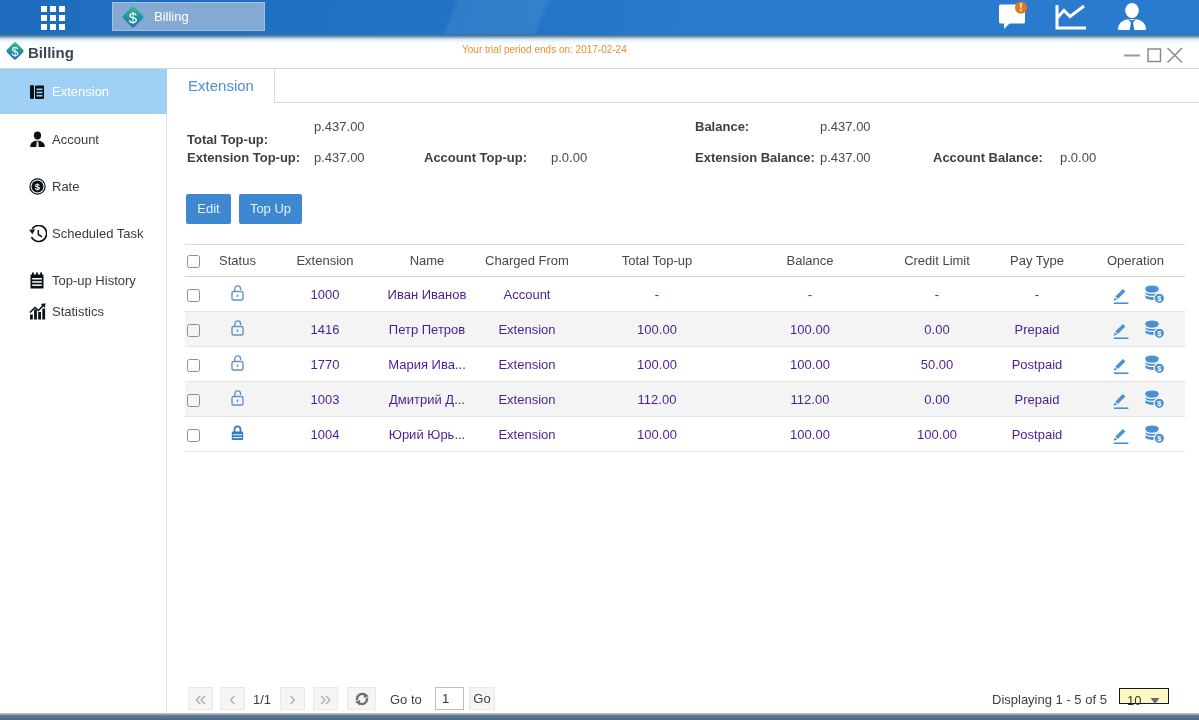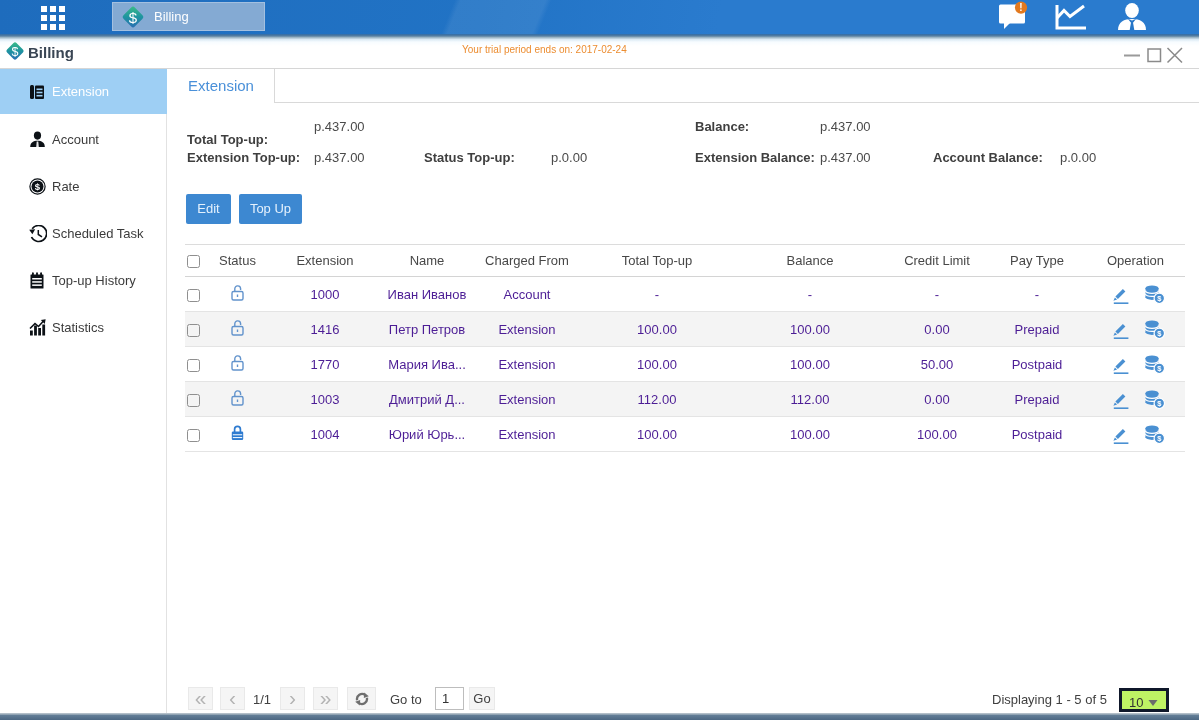--- a/index.html
+++ b/index.html
@@ -38,21 +38,21 @@
 #tbl tr.alt td { background:#f4f4f4; }
 .cb { display:inline-block; margin-left:2px; width:13px; height:13px; border:1px solid #8f8f8f; border-radius:2.5px; background:#fff; vertical-align:middle; }
 tr.alt .cb { background:#f4f4f4; }
 .opwrap { display:flex; justify-content:center; align-items:center; gap:15px; transform:translateX(3px); }
 .pbtn { position:absolute; top:619px; height:23px; background:#f5f5f5; border:1px solid #e9e9e9;
   color:#b3b3b3; font-size:21px; text-align:center; line-height:19px; }
 .ptxt { position:absolute; font-size:13px; color:#404040; }
 #goinput { position:absolute; left:267px; top:619px; width:29px; height:23px; border:1px solid #bdbdbd; font-size:13px; color:#333; text-align:left; padding-left:6px; line-height:21px; background:#fff; }
 #bottomstrip { position:absolute; left:0; top:713px; width:1199px; height:7px;
   background:linear-gradient(#b3bfc9 0%, #b3bfc9 15%, #637e97 30%, #4d6883 100%); }
-#ddl { position:absolute; left:951px; top:620px; width:50px; height:24px; border:3px solid #0f172a; background:#bef264; }
+#ddl { position:absolute; left:951px; top:620px; width:50px; height:16px; border:1px solid #0f172a; background:#fef9c3; }
 </style>
 </head>
 <body>
 <div id="topbar">
   <div id="gridicon">
     <div style="left:0;top:0"></div>
       <div style="left:9px;top:0"></div>
       <div style="left:18px;top:0"></div>
     <div style="left:0;top:9px"></div>
       <div style="left:9px;top:9px"></div>
@@ -149,21 +149,21 @@
       <rect x="1.5" y="2.5" width="13" height="14" rx="0.5"></rect>
       <rect x="3" y="0.3" width="1.8" height="3.4" rx="0.9"></rect>
       <rect x="7.1" y="0.3" width="1.8" height="3.4" rx="0.9"></rect>
       <rect x="11.2" y="0.3" width="1.8" height="3.4" rx="0.9"></rect>
       <rect x="3.2" y="6" width="9.6" height="1.5" fill="#fff"></rect>
       <rect x="3.2" y="9.2" width="9.6" height="1.5" fill="#fff"></rect>
       <rect x="3.2" y="12.4" width="9.6" height="1.5" fill="#fff"></rect>
     </svg>
     <span class="lbl">Top-up History</span>
   </div>
-  <div class="mitem" style="top:236px;padding-left:28px;">
+  <div class="mitem" style="top:220px;padding-left:28px;">
     <svg width="18" height="17" viewBox="0 0 18 17" fill="#0c1116">
       <rect x="1" y="11.5" width="2.8" height="5"></rect>
       <rect x="5.1" y="6.5" width="2.8" height="10"></rect>
       <rect x="9.2" y="9" width="2.8" height="7.5"></rect>
       <rect x="13.3" y="5.5" width="2.8" height="11"></rect>
       <path d="M1,9.5 L6,4.5 L9.5,7.5 L14.5,2" fill="none" stroke="#0c1116" stroke-width="1.6"></path>
       <polygon points="11.8,1 16.6,0.2 15.8,5"></polygon>
     </svg>
     <span class="lbl">Statistics</span>
   </div>
@@ -174,21 +174,21 @@
       <div id="tab1">Extension</div>
     </div>
 
   <span class="slabel" style="left:19px; top:64px;">Total Top-up:</span>
   <span class="sval" style="left:146px;top:51px;">p.437.00</span>
   <span class="slabel" style="left:527px;top:51px;">Balance:</span>
   <span class="sval" style="left:652px;top:51px;">p.437.00</span>
 
   <span class="slabel" style="left:19px; top:82px;">Extension Top-up:</span>
   <span class="sval" style="left:146px;top:82px;">p.437.00</span>
-  <span class="slabel" style="left:256px;top:82px;">Status Top-up:</span>
+  <span class="slabel" style="left:256px;top:82px;">Account Top-up:</span>
   <span class="sval" style="left:383px;top:82px;">p.0.00</span>
   <span class="slabel" style="left:527px;top:82px;">Extension Balance:</span>
   <span class="sval" style="left:652px;top:82px;">p.437.00</span>
   <span class="slabel" style="left:765px;top:82px;">Account Balance:</span>
   <span class="sval" style="left:892px;top:82px;">p.0.00</span>
 
   <div class="bbtn" style="left:18px;top:126px;width:45px;height:30px;line-height:30px;">Edit</div>
   <div class="bbtn" style="left:71px;top:126px;width:63px;height:30px;line-height:30px;">Top Up</div>
 
   <svg width="0" height="0" style="position:absolute;">

